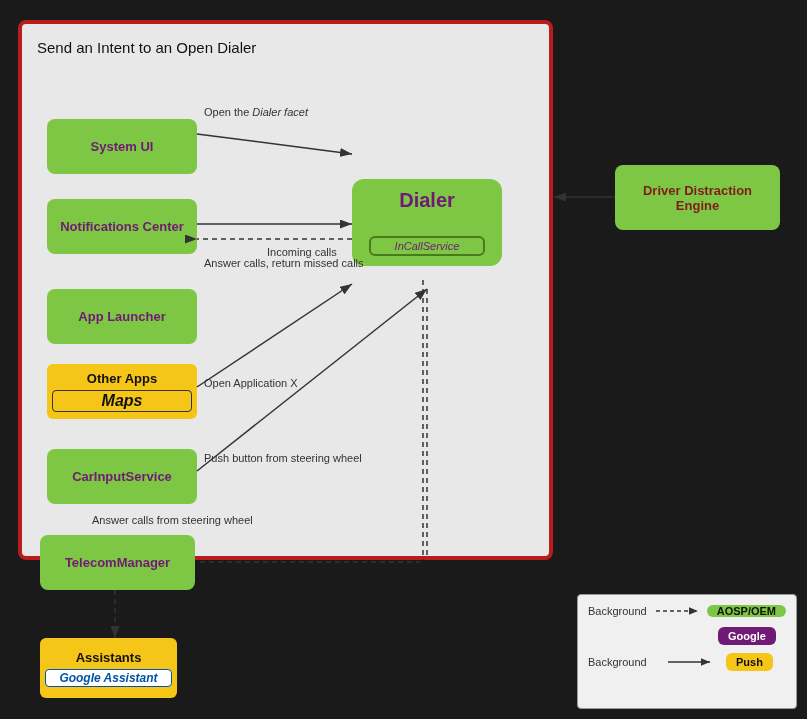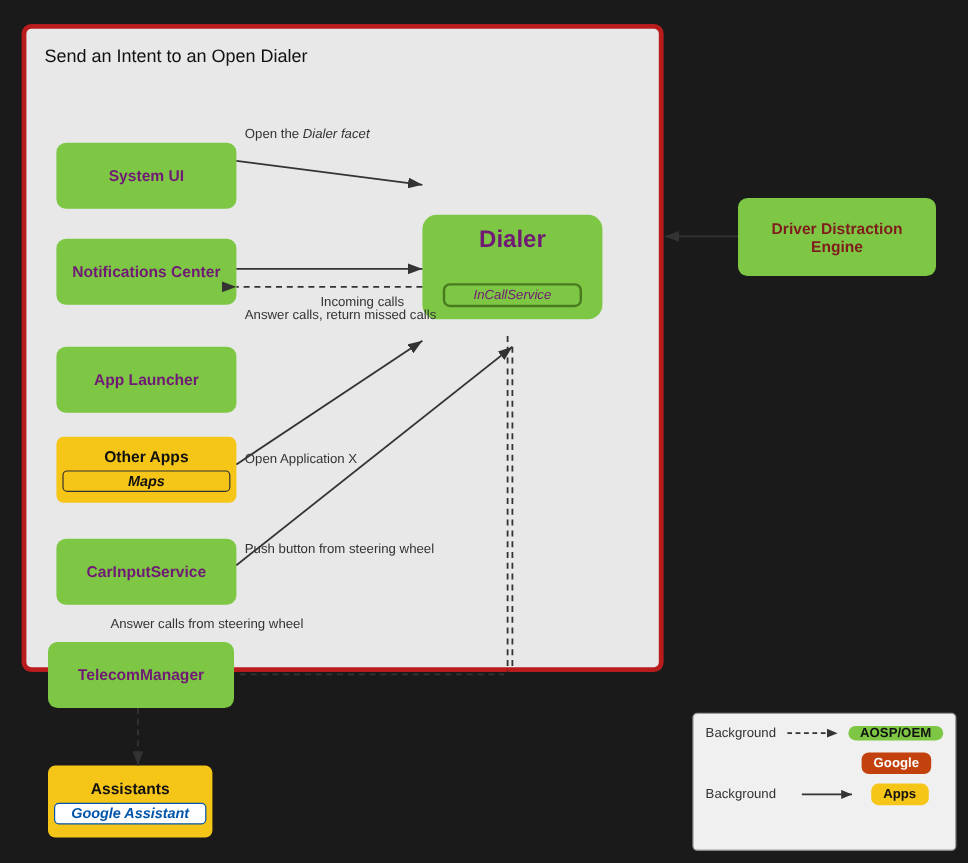--- a/index.html
+++ b/index.html
@@ -124,21 +124,21 @@
     .legend-green-pill {
       background: #7dc744;
       border-radius: 6px;
       padding: 0 10px;
       font-size: 11px;
       font-weight: bold;
       color: #111;
     }
 
     .legend-blue-pill {
-      background: #c2410c;
+      background: #701a75;
       border-radius: 6px;
       padding: 3px 10px;
       font-size: 11px;
       font-weight: bold;
       color: #fff;
     }
 
     .legend-yellow-pill {
       background: #f5c518;
       border-radius: 6px;
@@ -162,21 +162,21 @@
     <span>Notifications Center</span>
   </div>
 
   <div class="green-box" style="top:265px; left:25px; width:150px; height:55px;">
     <span>App Launcher</span>
   </div>
 
   <div class="yellow-box" style="top:340px; left:25px; width:150px; height:55px; flex-direction:column; gap:4px;">
     <span style="font-weight:bold;">Other Apps</span>
 
-    <span style="border: 1.5px solid #333; border-radius:4px; padding:1px 10px; font-style:italic; font-size:12px;">Maps</span>
+    <span style="border: 1.5px solid #333; border-radius:4px; padding:1px 10px; font-style:italic; font-size:16px;">Maps</span>
   </div>
 
   <div class="green-box" style="top:425px; left:25px; width:150px; height:55px;">
     <span>CarInputService</span>
   </div>
 
   <div class="green-box" style="top:155px; left:330px; width:150px; height:87px; flex-direction:column; font-size:20px; font-weight:bold; border-radius:12px; gap:24px;">
     <span>Dialer</span>
 
     <span style="background:#7dc744; border:2px solid #4a7a20; border-radius:6px; font-size:11px; font-weight:normal; font-style:italic; padding:2px 24px;">InCallService</span>
@@ -272,15 +272,15 @@
     <span class="legend-label">Background</span>
 
     <svg width="50" height="16" style="margin-right:8px;">
       <defs>
         <marker id="lah2" markerWidth="6" markerHeight="5" refX="6" refY="2.5" orient="auto">
           <polygon points="0 0, 6 2.5, 0 5" fill="#333"></polygon>
         </marker>
       </defs>
       <line x1="0" y1="8" x2="42" y2="8" stroke="#333" stroke-width="1.5" marker-end="url(#lah2)"></line>
     </svg>
-    <span class="legend-yellow-pill">Apps</span>
+    <span class="legend-yellow-pill">Push</span>
   </div>
 </div>
 
 </body></html>

